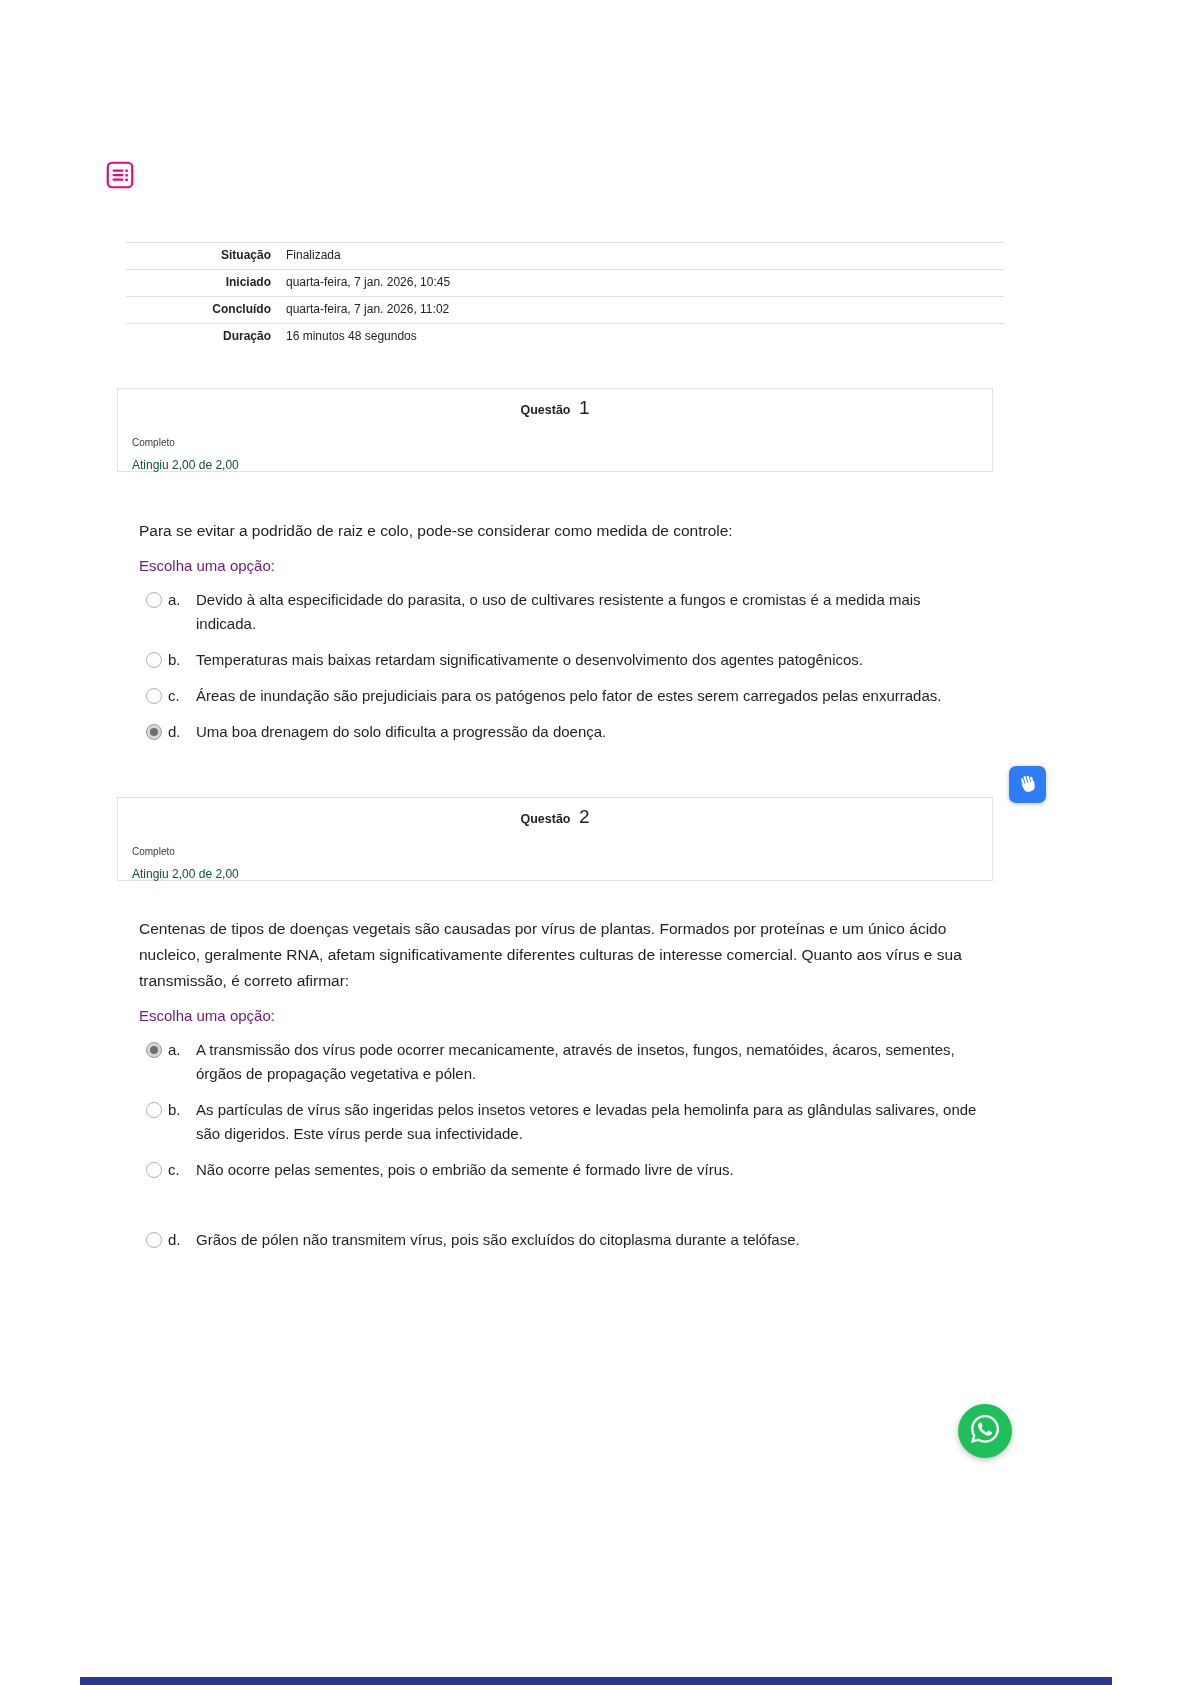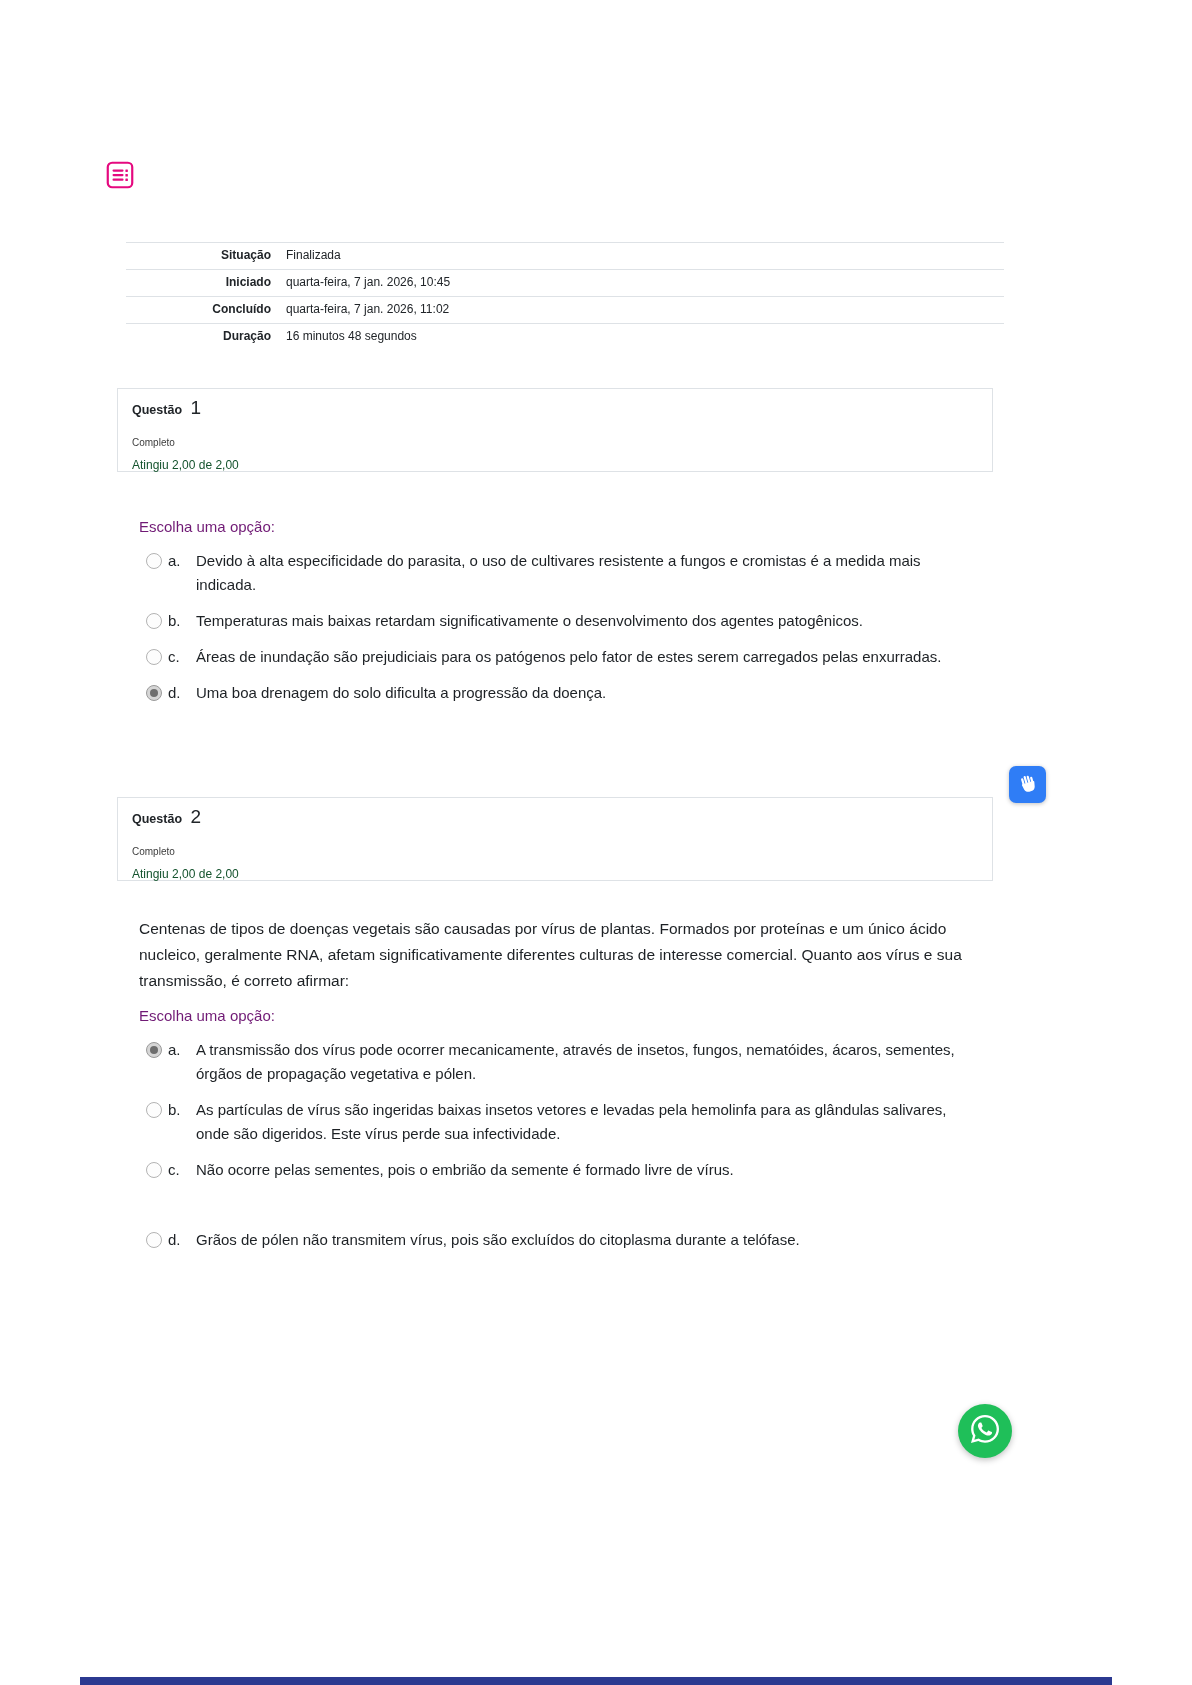--- a/index.html
+++ b/index.html
@@ -50,21 +50,21 @@
     position: absolute;
     left: 117px;
     width: 876px;
     height: 84px;
     border: 1px solid #dee2e6;
     background: #fff;
     padding: 8px 14px;
   }
   #q1-box { top: 388px; }
   #q2-box { top: 797px; }
-  .qtitle { line-height: 22px; }
+  .qtitle { line-height: 22px; text-align: center; }
   .qword { font-weight: bold; font-size: 12.5px; }
   .qnum  { font-size: 19px; margin-left: 4px; }
   .qstatus { font-size: 10px; color: #3c3c3c; margin-top: 16px; }
   .qgrade  { font-size: 12px; color: #14532d; margin-top: 10px; }
 
   
   .qcontent { position: absolute; left: 139px; }
   #q1-content { top: 518px; width: 838px; }
   #q2-content { top: 916px; width: 842px; }
   .prompt { font-size: 15.5px; line-height: 26px; margin-bottom: 13px; color: #1d2125; }
@@ -182,20 +182,21 @@
 <div class="qbox" id="q1-box">
   <div class="qtitle">
     <span class="qword">Questão</span>
     <span class="qnum">1</span>
   </div>
   <div class="qstatus">Completo</div>
   <div class="qgrade">Atingiu 2,00 de 2,00</div>
 </div>
 
 <div class="qcontent" id="q1-content">
+  <p class="prompt">Para se evitar a podridão de raiz e colo, pode-se considerar como medida de controle:</p>
   <p class="choose">Escolha uma opção:</p>
   <div class="options">
     <div class="option option-a">
       <span class="radio"></span>
       <span class="letter">a.</span>
       <span class="otext">Devido à alta especificidade do parasita, o uso de cultivares resistente a fungos e cromistas é a medida mais indicada.</span>
     </div>
     <div class="option option-b">
       <span class="radio"></span>
       <span class="letter">b.</span>
@@ -242,21 +243,21 @@
   <p class="choose">Escolha uma opção:</p>
   <div class="options">
     <div class="option option-a">
       <span class="radio checked"></span>
       <span class="letter">a.</span>
       <span class="otext">A transmissão dos vírus pode ocorrer mecanicamente, através de insetos, fungos, nematóides, ácaros, sementes, órgãos de propagação vegetativa e pólen.</span>
     </div>
     <div class="option option-b">
       <span class="radio"></span>
       <span class="letter">b.</span>
-      <span class="otext">As partículas de vírus são ingeridas baixas insetos vetores e levadas pela hemolinfa para as glândulas salivares, onde são digeridos. Este vírus perde sua infectividade.</span>
+      <span class="otext">As partículas de vírus são ingeridas pelos insetos vetores e levadas pela hemolinfa para as glândulas salivares, onde são digeridos. Este vírus perde sua infectividade.</span>
     </div>
     <div class="option option-c">
       <span class="radio"></span>
       <span class="letter">c.</span>
       <span class="otext">Não ocorre pelas sementes, pois o embrião da semente é formado livre de vírus.</span>
     </div>
     <div class="option option-d">
       <span class="radio"></span>
       <span class="letter">d.</span>
       <span class="otext">Grãos de pólen não transmitem vírus, pois são excluídos do citoplasma durante a telófase.</span>

